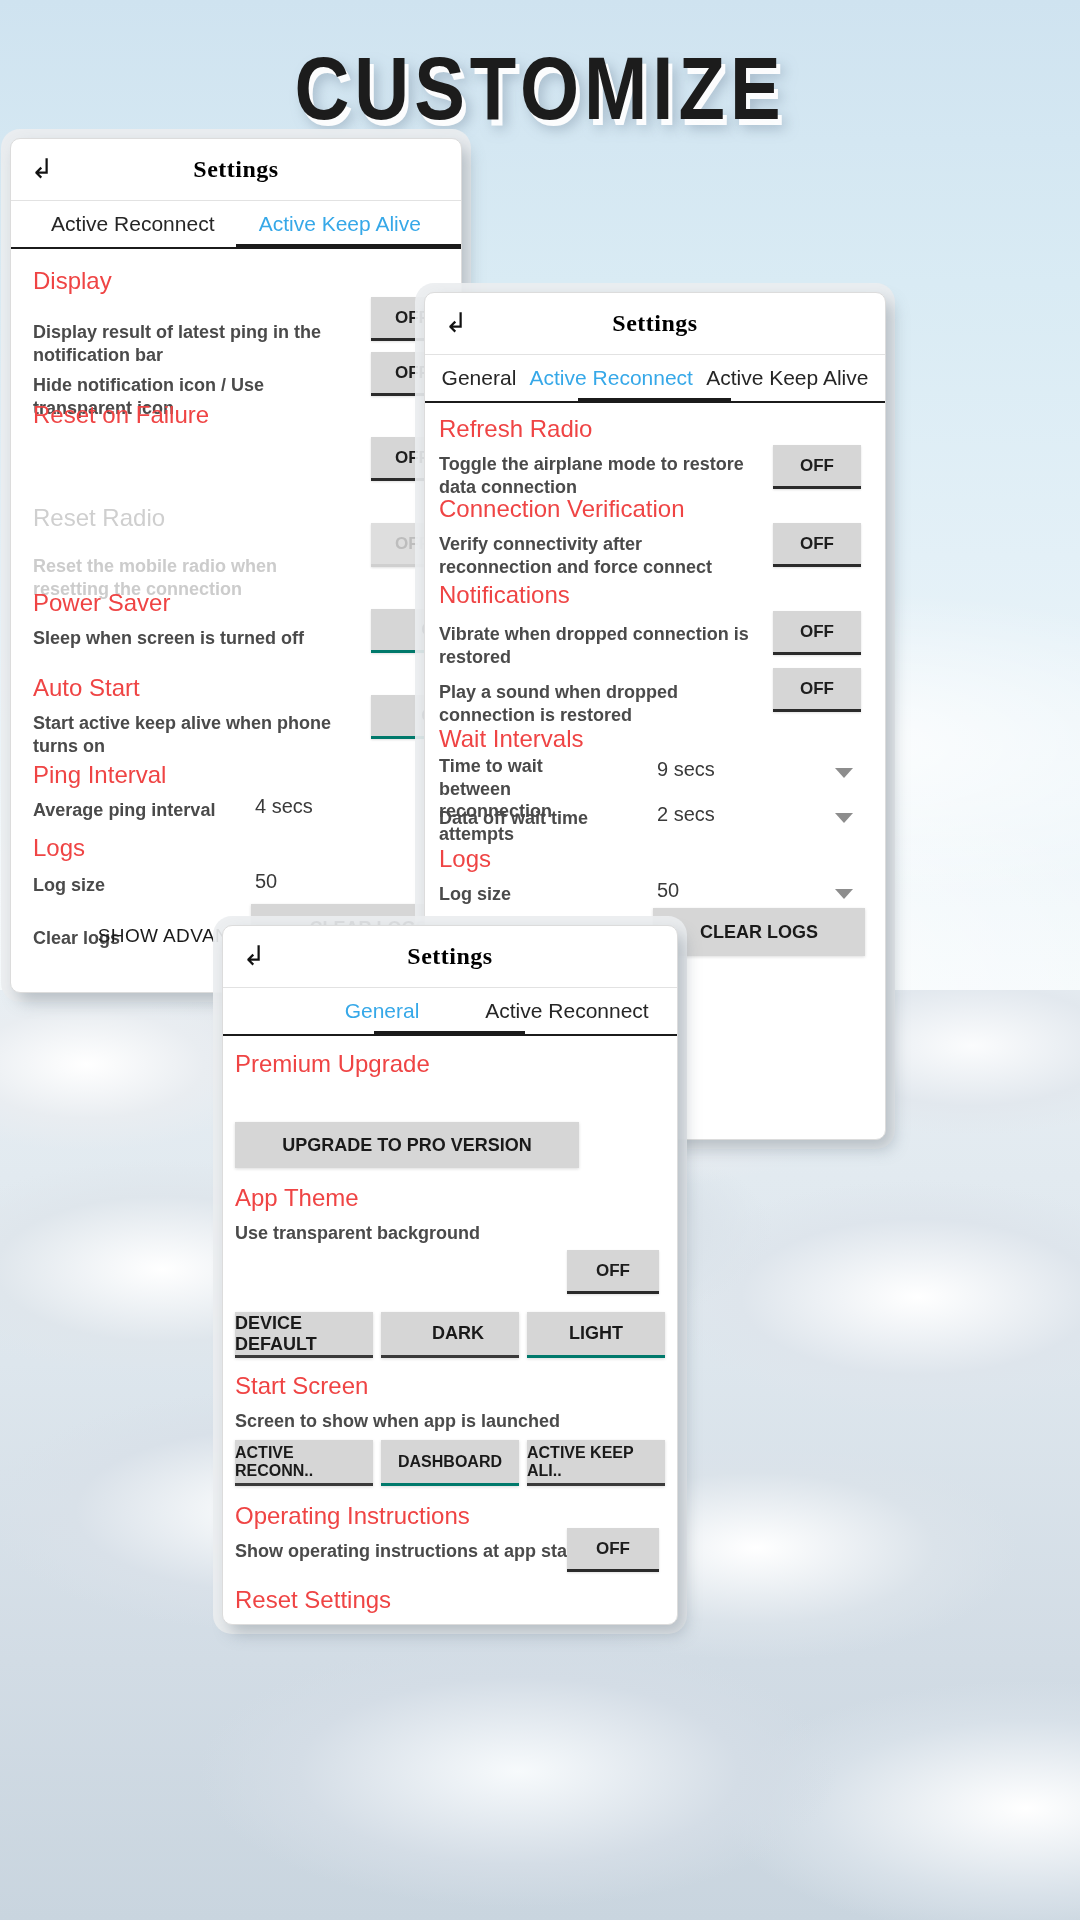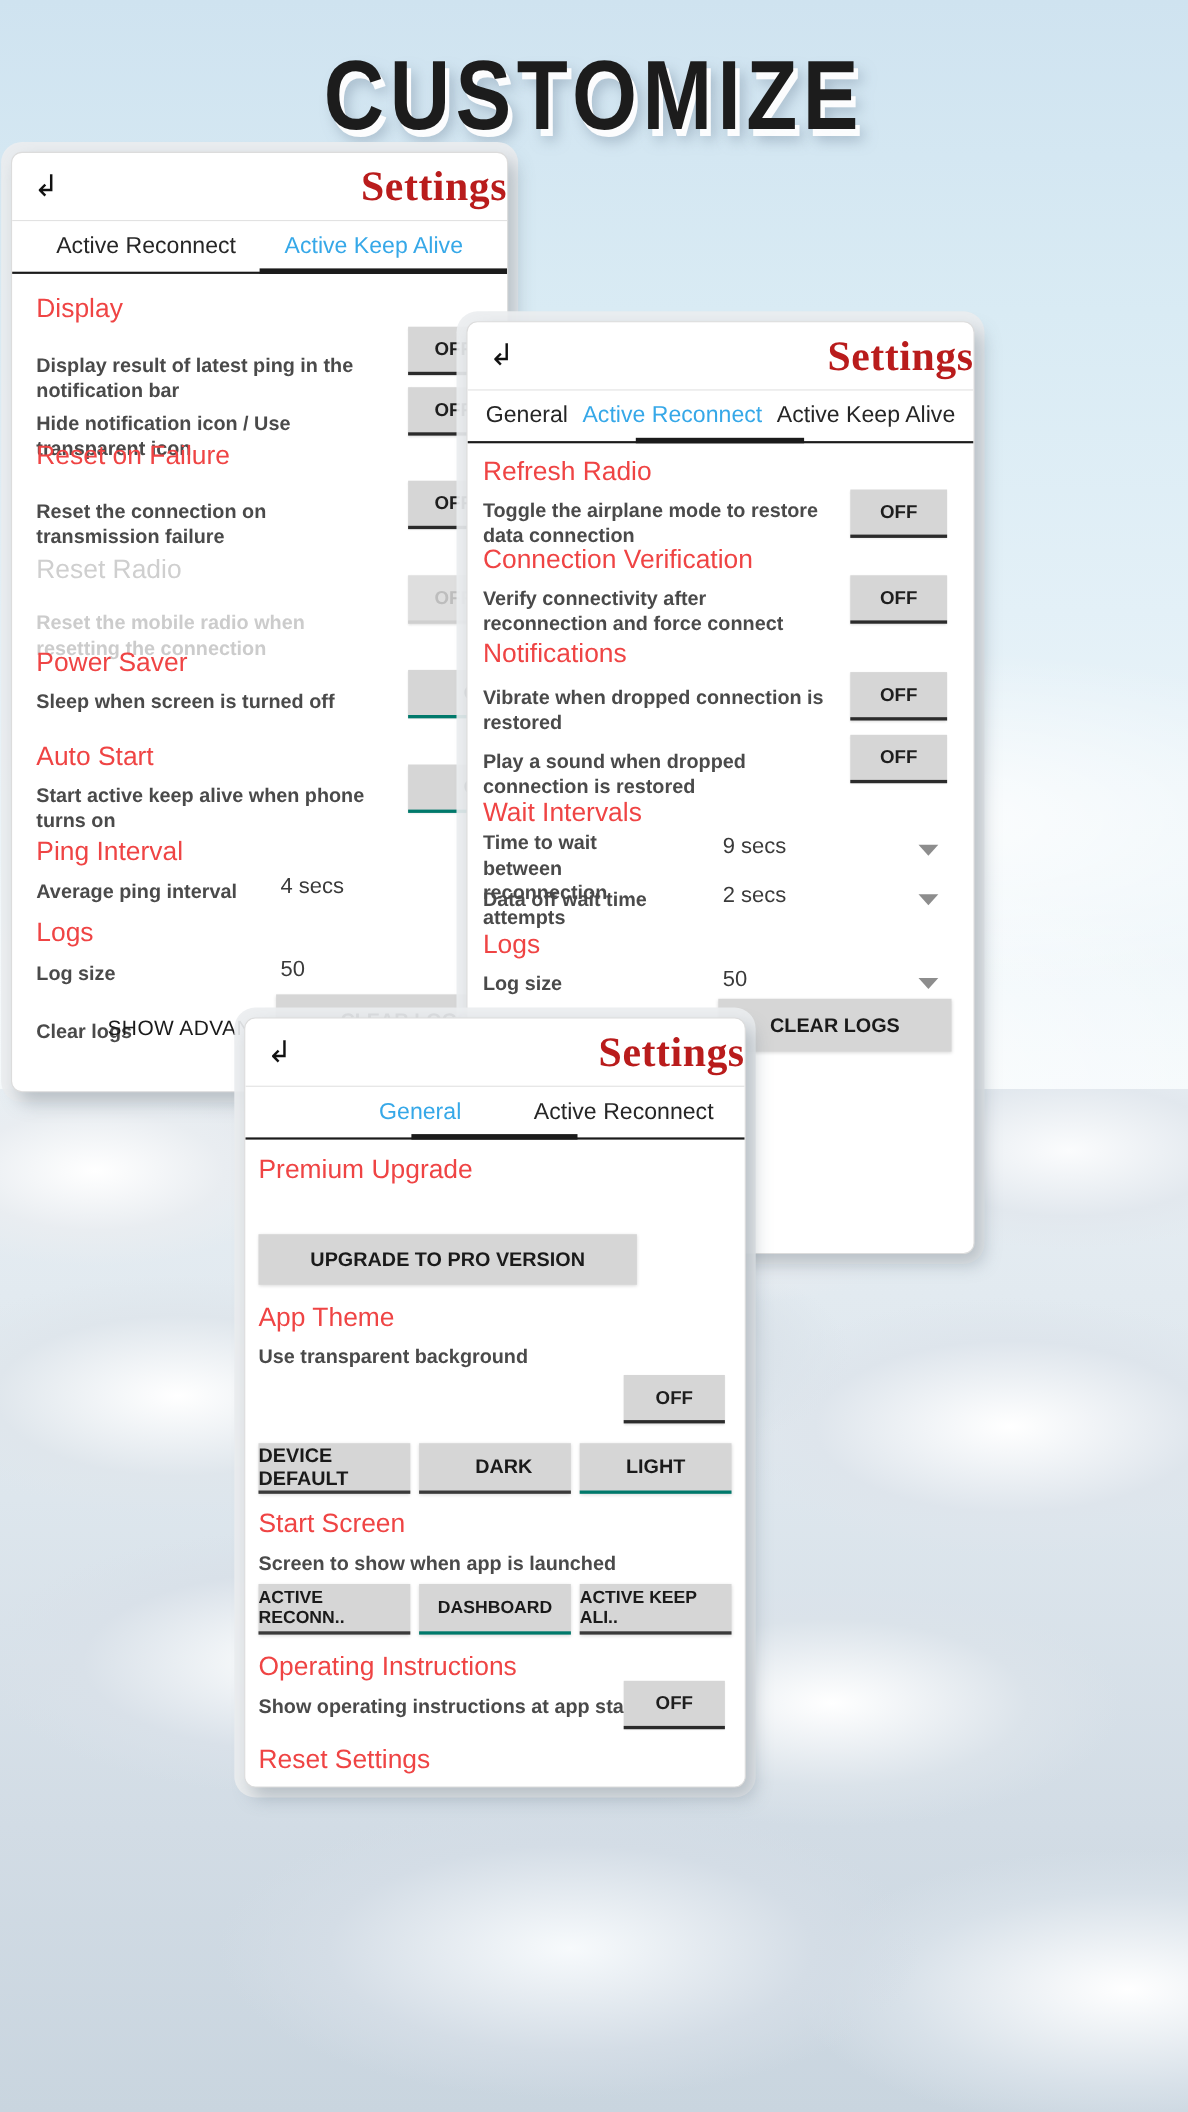--- a/index.html
+++ b/index.html
@@ -60,23 +60,23 @@
   .titlebar {
     height:62px; position:relative; display:flex; align-items:center;
     border-bottom:1px solid #e2e2e2;
   }
   .back-icon {
     position:absolute; left:16px; top:50%; transform:translateY(-50%);
     width:30px; height:30px; display:flex; align-items:center; justify-content:center;
     font-size:27px; color:#111; line-height:1;
   }
   .app-title {
-    width:100%; text-align:right;
+    width:100%; text-align:center;
     font-family:"Liberation Serif", serif;
-    font-weight:bold; font-size:38px; color:#b91c1c; letter-spacing:.5px;
+    font-weight:bold; font-size:24px; color:#000000; letter-spacing:.5px;
   }
   .tabs {
     display:flex; position:relative; height:48px; align-items:center;
     border-bottom:2px solid #1b1b1b;
   }
   .tab {
     flex:1 1 auto; text-align:center; font-size:21px; color:#262626; white-space:nowrap;
     padding:0 6px;
   }
   .tab.active { color:#36a8e8; }
@@ -165,21 +165,20 @@
   <div class="content" id="p1body">
     <div class="group-title" style="top:18px;">Display</div>
 
     <div class="lbl" style="top:72px; width:320px;">Display result of latest ping in the notification bar</div>
     <div class="toggle off" style="top:48px; left:360px;">OFF</div>
 
     <div class="lbl" style="top:125px; width:320px;">Hide notification icon / Use transparent icon</div>
     <div class="toggle off" style="top:103px; left:360px;">OFF</div>
 
     <div class="group-title" style="top:152px;">Reset on Failure</div>
-    <div class="lbl" style="top:205px; width:320px;">Reset the connection on transmission failure</div>
     <div class="toggle off" style="top:188px; left:360px;">OFF</div>
 
     <div class="group-title dim" style="top:255px;">Reset Radio</div>
     <div class="lbl dim" style="top:292px; width:300px;margin-top:14px;">Reset the mobile radio when resetting the connection</div>
     <div class="toggle off disabled" style="top:274px; left:360px;">OFF</div>
 
     <div class="group-title" style="top:340px;">Power Saver</div>
     <div class="lbl" style="top:378px; width:320px;">Sleep when screen is turned off</div>
     <div class="toggle on" style="top:360px; left:360px;">ON</div>
 

